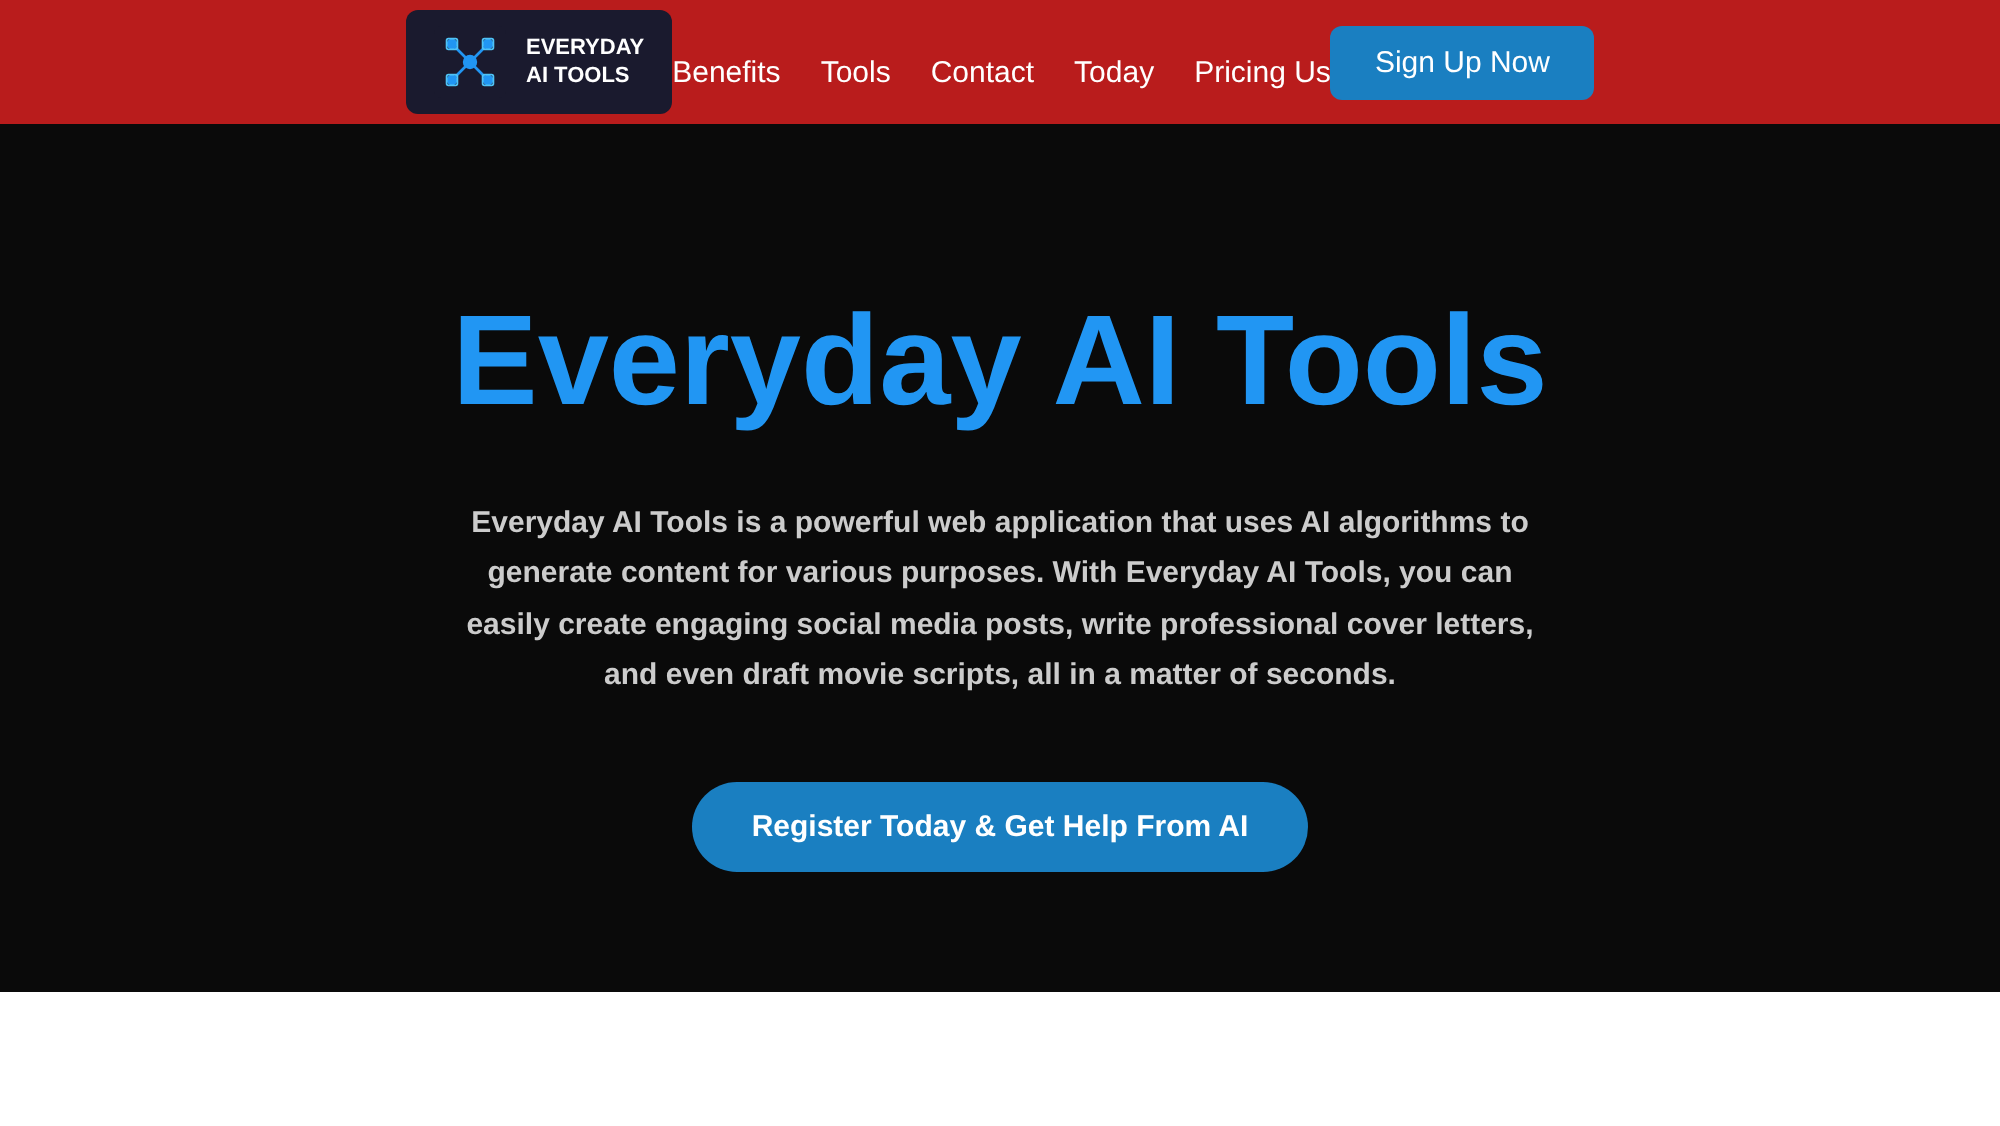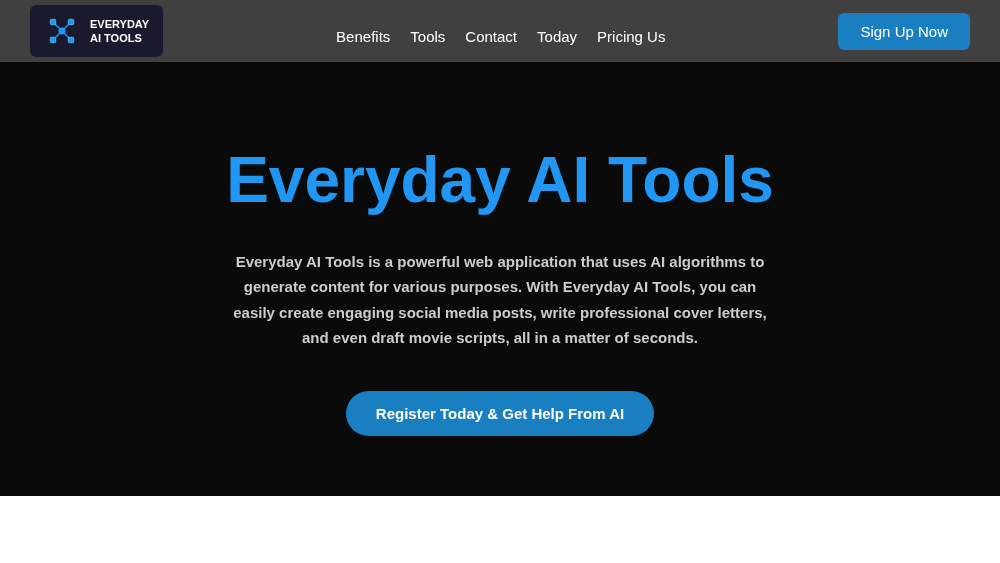--- a/index.html
+++ b/index.html
@@ -8,24 +8,24 @@
       box-sizing: border-box;
     }
     body {
       font-family: 'Arial', sans-serif;
       width: 1000px;
       overflow-x: hidden;
     }
 
     
     .navbar {
-      background-color: #404040;
+      background-color: #b91c1c;
       display: flex;
       align-items: center;
-      justify-content: space-between;
+      justify-content: center;
       padding: 0 30px;
       height: 62px;
     }
     .logo-container {
       display: flex;
       align-items: center;
       gap: 10px;
       background-color: #1a1a2e;
       padding: 8px 14px;
       border-radius: 6px;

